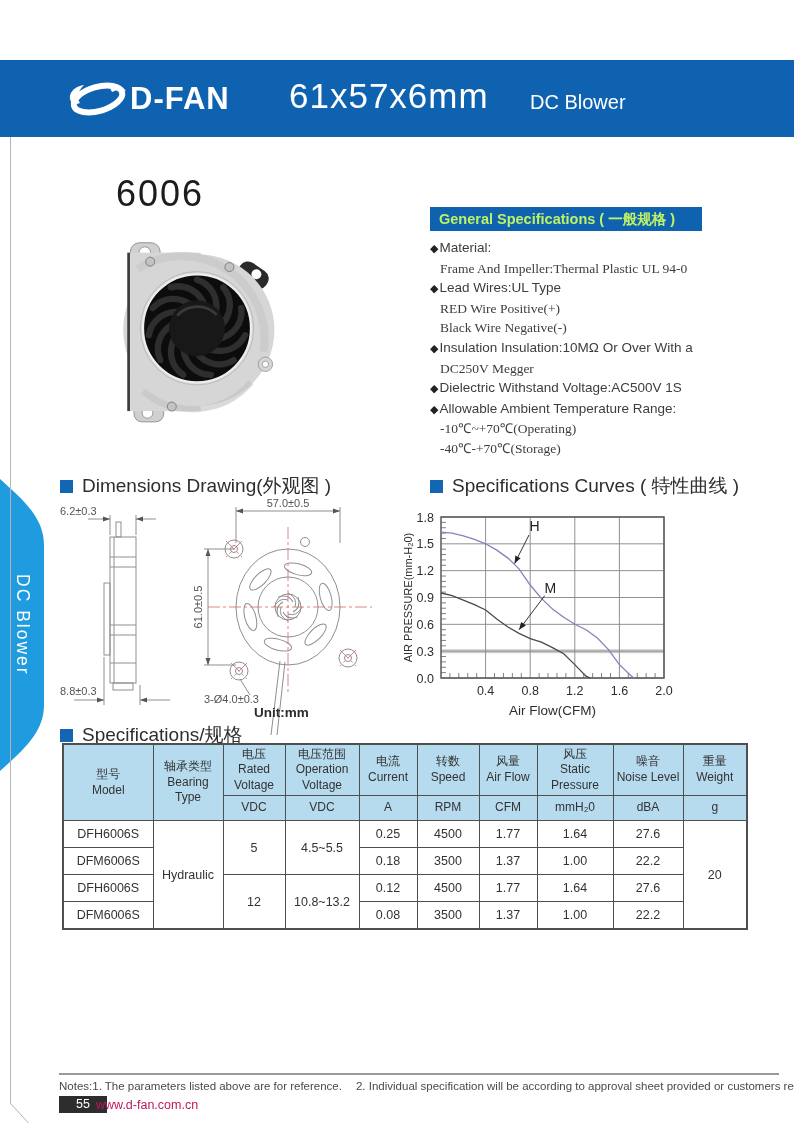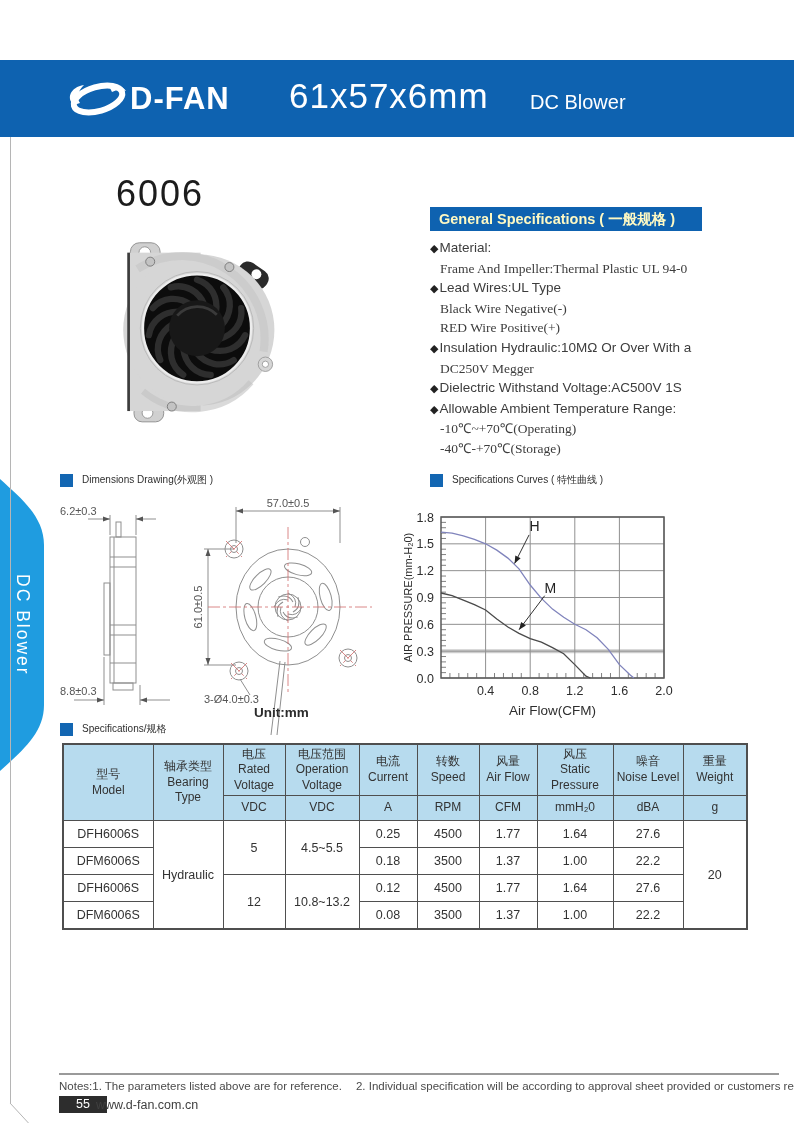--- a/index.html
+++ b/index.html
@@ -12,28 +12,28 @@
   .brand{color:#fff;font-size:31px;font-weight:bold;letter-spacing:1px;margin-left:2px;}
   .htitle{position:absolute;left:289px;top:16px;color:#fff;font-size:35px;letter-spacing:1px;}
   .hsub{position:absolute;left:530px;top:31px;color:#fff;font-size:20px;}
 
   
   .model-no{position:absolute;left:116px;top:134px;font-size:36px;color:#1c1c1c;letter-spacing:2px;}
   .fanphoto{position:absolute;left:98px;top:190px;width:180px;height:194px;}
 
   
   .gs-bar{position:absolute;left:430px;top:168px;width:272px;height:24px;background:#0e62b0;
-          color:#fef9c3;font-size:14.5px;font-weight:bold;line-height:24px;padding-left:9px;box-sizing:border-box;}
+          color:#bef264;font-size:14.5px;font-weight:bold;line-height:24px;padding-left:9px;box-sizing:border-box;}
   .gs-list{position:absolute;left:430px;top:199px;width:350px;font-size:13.5px;color:#3d3d3d;line-height:19.6px;}
   .gs-line{white-space:nowrap;}
   .gs-line .dia{font-size:11px;margin-right:1px;color:#222;}
   .gs-line.cont{padding-left:10px;font-family:Liberation Serif, serif;}
 
   
-  .sec-title{position:absolute;display:flex;align-items:center;gap:9px;font-size:10px;color:#2e2e2e;}
+  .sec-title{position:absolute;display:flex;align-items:center;gap:9px;font-size:19px;color:#2e2e2e;}
   .sq{width:13px;height:13px;background:#1366b2;flex:0 0 auto;}
   #dim-title{left:60px;top:434px;}
   #curve-title{left:430px;top:434px;}
   #spec-title{left:60px;top:683px;}
 
   
   .dimsvg{position:absolute;left:58px;top:456px;width:350px;height:245px;}
   .chartsvg{position:absolute;left:400px;top:462px;width:392px;height:218px;}
   svg text{font-family:"Liberation Sans",sans-serif;}
   .dtext{font-size:11px;fill:#555;}
@@ -56,21 +56,21 @@
   .hrow2 th{height:24px;font-size:12px;text-align:center;}
   .spec-table tbody td{font-size:12.5px;height:26px;}
   .spec-table{border:2px solid #4f4f4f;}
 
   
   .frule{position:absolute;left:59px;top:1034px;width:720px;height:2px;background:#9a9a9a;}
   .notes{position:absolute;left:59px;top:1041px;font-size:11.5px;color:#4a4a4a;white-space:nowrap;}
   .notes .n2{margin-left:14px;}
   .badge{position:absolute;left:59px;top:1057px;width:48px;height:17px;background:#2d2d2d;color:#fff;
          font-size:12.5px;text-align:center;line-height:17px;}
-  .site{position:absolute;left:96px;top:1059px;font-size:12.5px;color:#404040;}
+  .site{position:absolute;left:96px;top:1059px;font-size:12.5px;color:#be185d;}
 
   
   .frame-left{position:absolute;left:10px;top:98px;width:1px;height:966px;background:#b5b5b5;}
   .frame-diag{position:absolute;left:0;top:1058px;width:60px;height:50px;}
   .frame-bottom{position:absolute;left:46px;top:1102px;width:748px;height:1px;background:#b5b5b5;}
 </style>
 </head>
 <body>
 
 <div id="page">
@@ -126,23 +126,23 @@
     <circle cx="110" cy="110" r="31" fill="#181818"></circle>
     <path d="M88,96 A30,30 0 0,1 132,95" stroke="#3a3a3a" stroke-width="3" fill="none"></path>
     <circle cx="110" cy="110" r="60" fill="none" stroke="#ededed" stroke-width="2.5"></circle>
   </svg>
 
   <div class="gs-bar">General Specifications ( 一般规格 )</div>
   <div class="gs-list">
     <div class="gs-line"><span class="dia">◆</span><span>Material:</span></div>
     <div class="gs-line cont"><span>Frame And Impeller:Thermal Plastic UL 94-0</span></div>
     <div class="gs-line"><span class="dia">◆</span><span>Lead Wires:UL Type</span></div>
+    <div class="gs-line cont"><span>RED Wire Positive(+)</span></div>
     <div class="gs-line cont"><span>Black Wire Negative(-)</span></div>
-    <div class="gs-line cont"><span>RED Wire Positive(+)</span></div>
-    <div class="gs-line"><span class="dia">◆</span><span>Insulation Hydraulic:10MΩ Or Over With a</span></div>
+    <div class="gs-line"><span class="dia">◆</span><span>Insulation Insulation:10MΩ Or Over With a</span></div>
     <div class="gs-line cont"><span>DC250V Megger</span></div>
     <div class="gs-line"><span class="dia">◆</span><span>Dielectric Withstand Voltage:AC500V 1S</span></div>
     <div class="gs-line"><span class="dia">◆</span><span>Allowable Ambient Temperature Range:</span></div>
     <div class="gs-line cont"><span>-10℃~+70℃(Operating)</span></div>
     <div class="gs-line cont"><span>-40℃-+70℃(Storage)</span></div>
   </div>
 
   <div class="sec-title" id="dim-title">
     <span class="sq"></span>
     <span>Dimensions Drawing(外观图 )</span>

